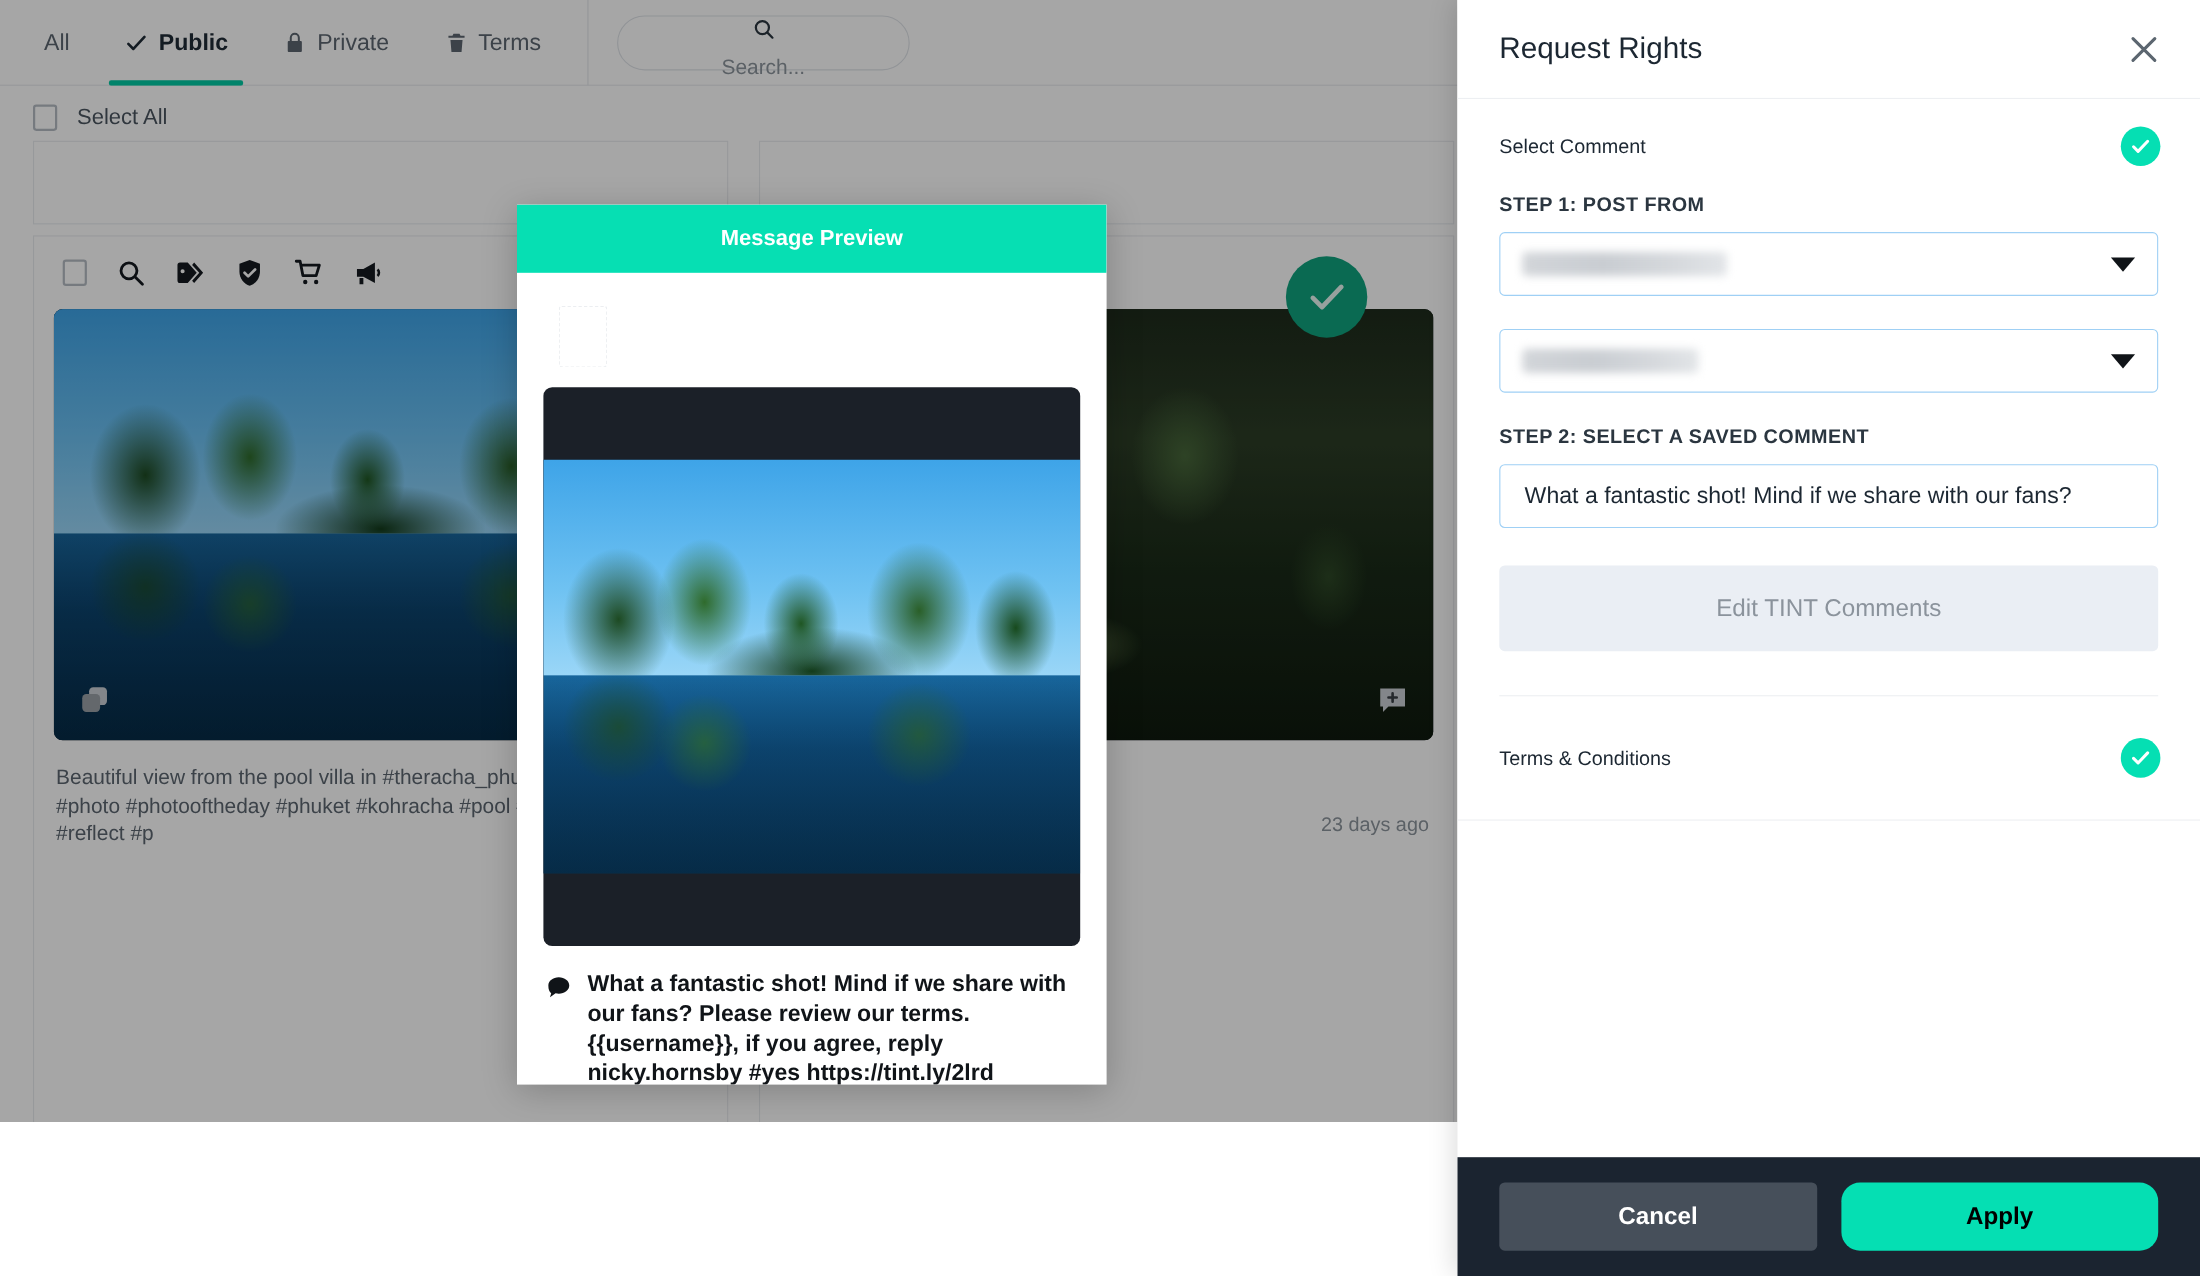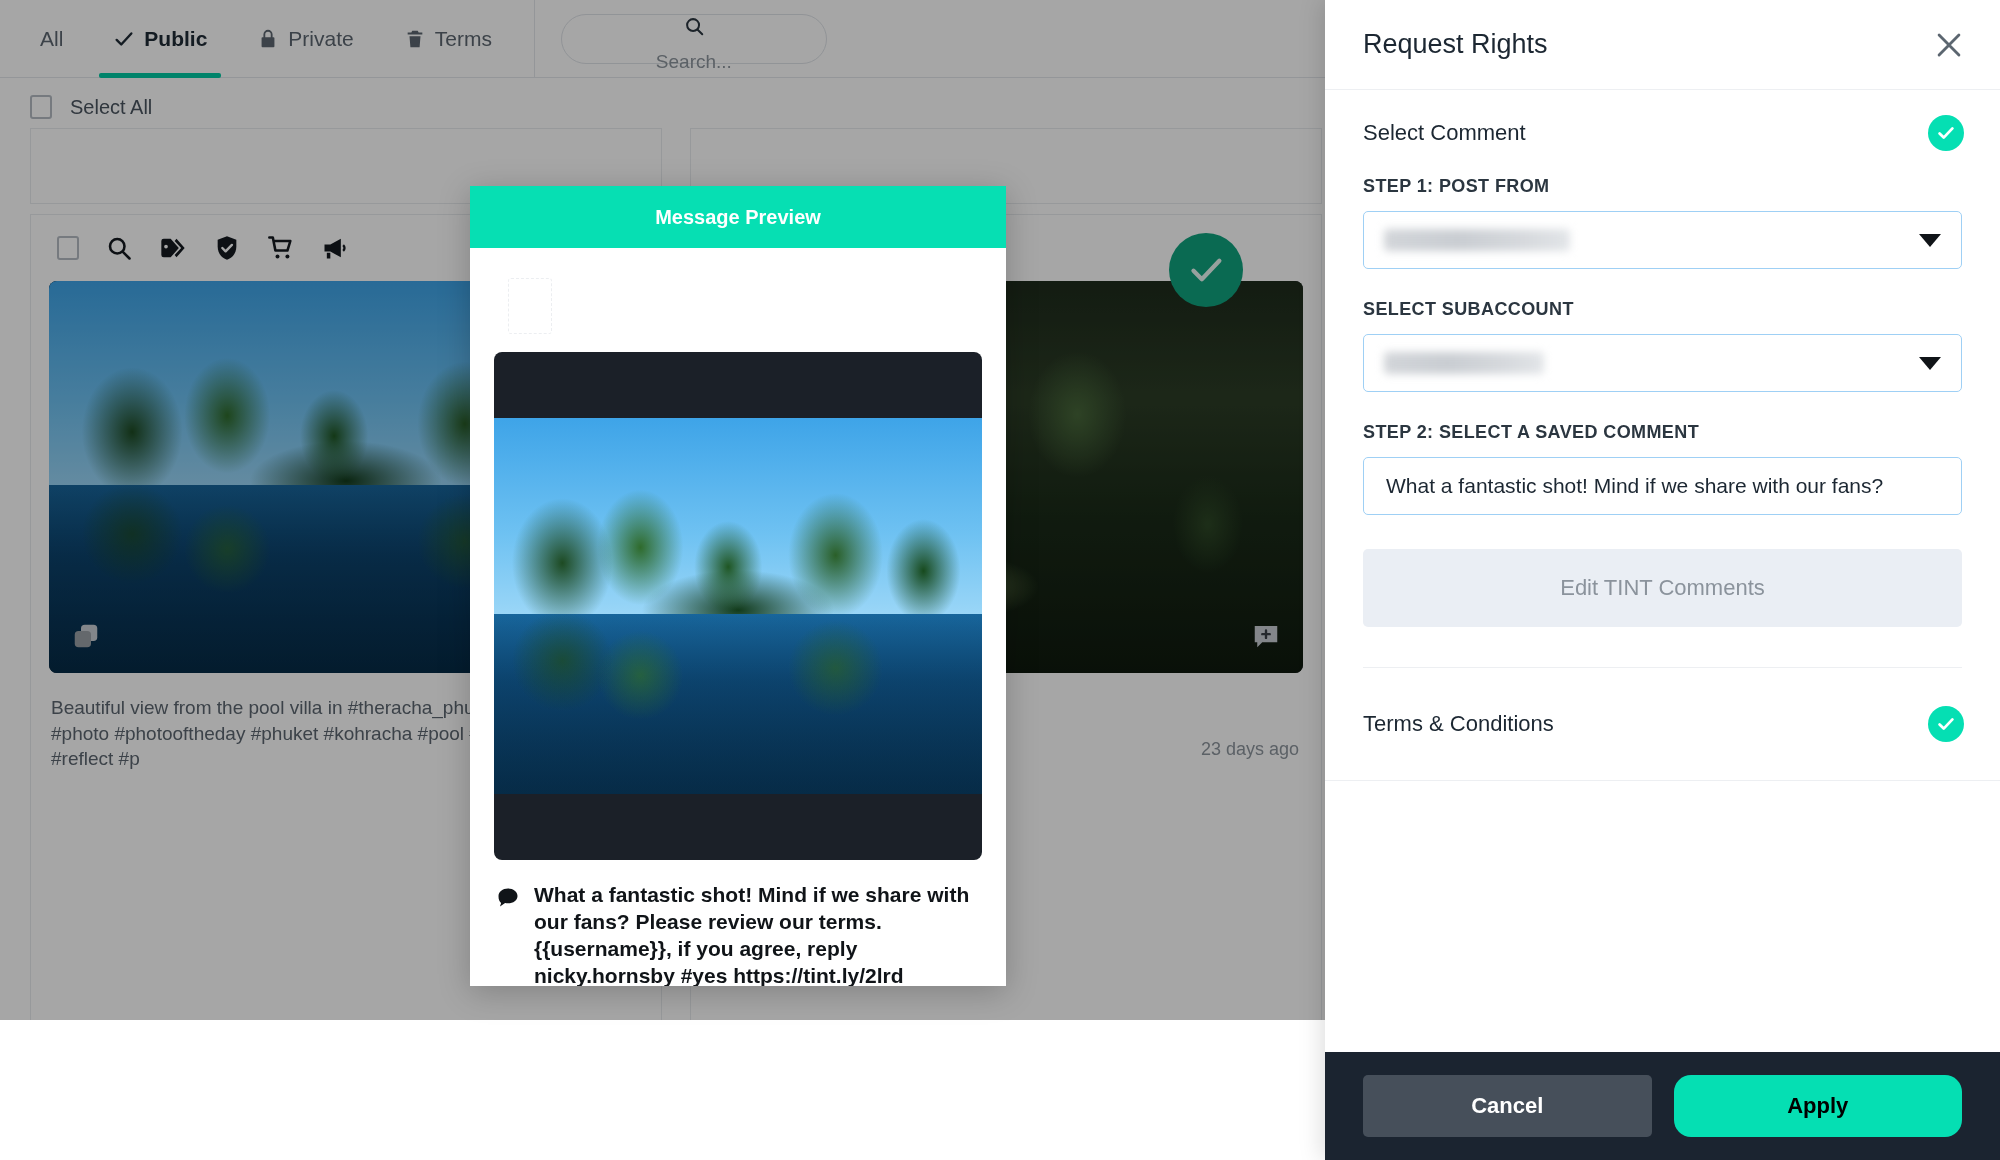--- a/index.html
+++ b/index.html
@@ -203,21 +203,21 @@
   }
   .panel-title { font-size: 27px; color: #1c2732; }
   .close-x {
     width: 34px; height: 34px; color: #5c6670; cursor: pointer;
   }
   .panel-body { flex: 1 1 auto; overflow: hidden; }
   .section-row {
     height: 86px; display: flex; align-items: center; justify-content: space-between;
     padding: 0 36px 0 38px;
   }
-  .section-label { font-size: 22px; color: #1c2732; }
+  .section-label { font-size: 18px; color: #1c2732; }
   .check-badge {
     width: 36px; height: 36px; border-radius: 50%; background: #05dfb3;
     display: flex; align-items: center; justify-content: center;
   }
   .check-badge svg { width: 22px; height: 22px; color: #ffffff; }
 
   .field-group { padding: 0 38px; }
   .field-label {
     font-size: 18px; letter-spacing: .4px; color: #2b3640; font-weight: 600;
     text-transform: uppercase; margin-bottom: 14px;
@@ -442,21 +442,20 @@
       </div>
 
       <div class="field-group">
 
         <div class="field-label">STEP 1: POST FROM</div>
         <div class="select-ctl">
           <span class="redacted" style="width:186px"></span>
           <span class="caret"></span>
         </div>
 
-        <div class="field-label">SELECT SUBACCOUNT</div>
         <div class="select-ctl">
           <span class="redacted" style="width:160px"></span>
           <span class="caret"></span>
         </div>
 
         <div class="field-label">STEP 2: SELECT A SAVED COMMENT</div>
         <div class="text-ctl">What a fantastic shot! Mind if we share with our fans?</div>
 
         <div class="ghost-btn">Edit TINT Comments</div>
 

